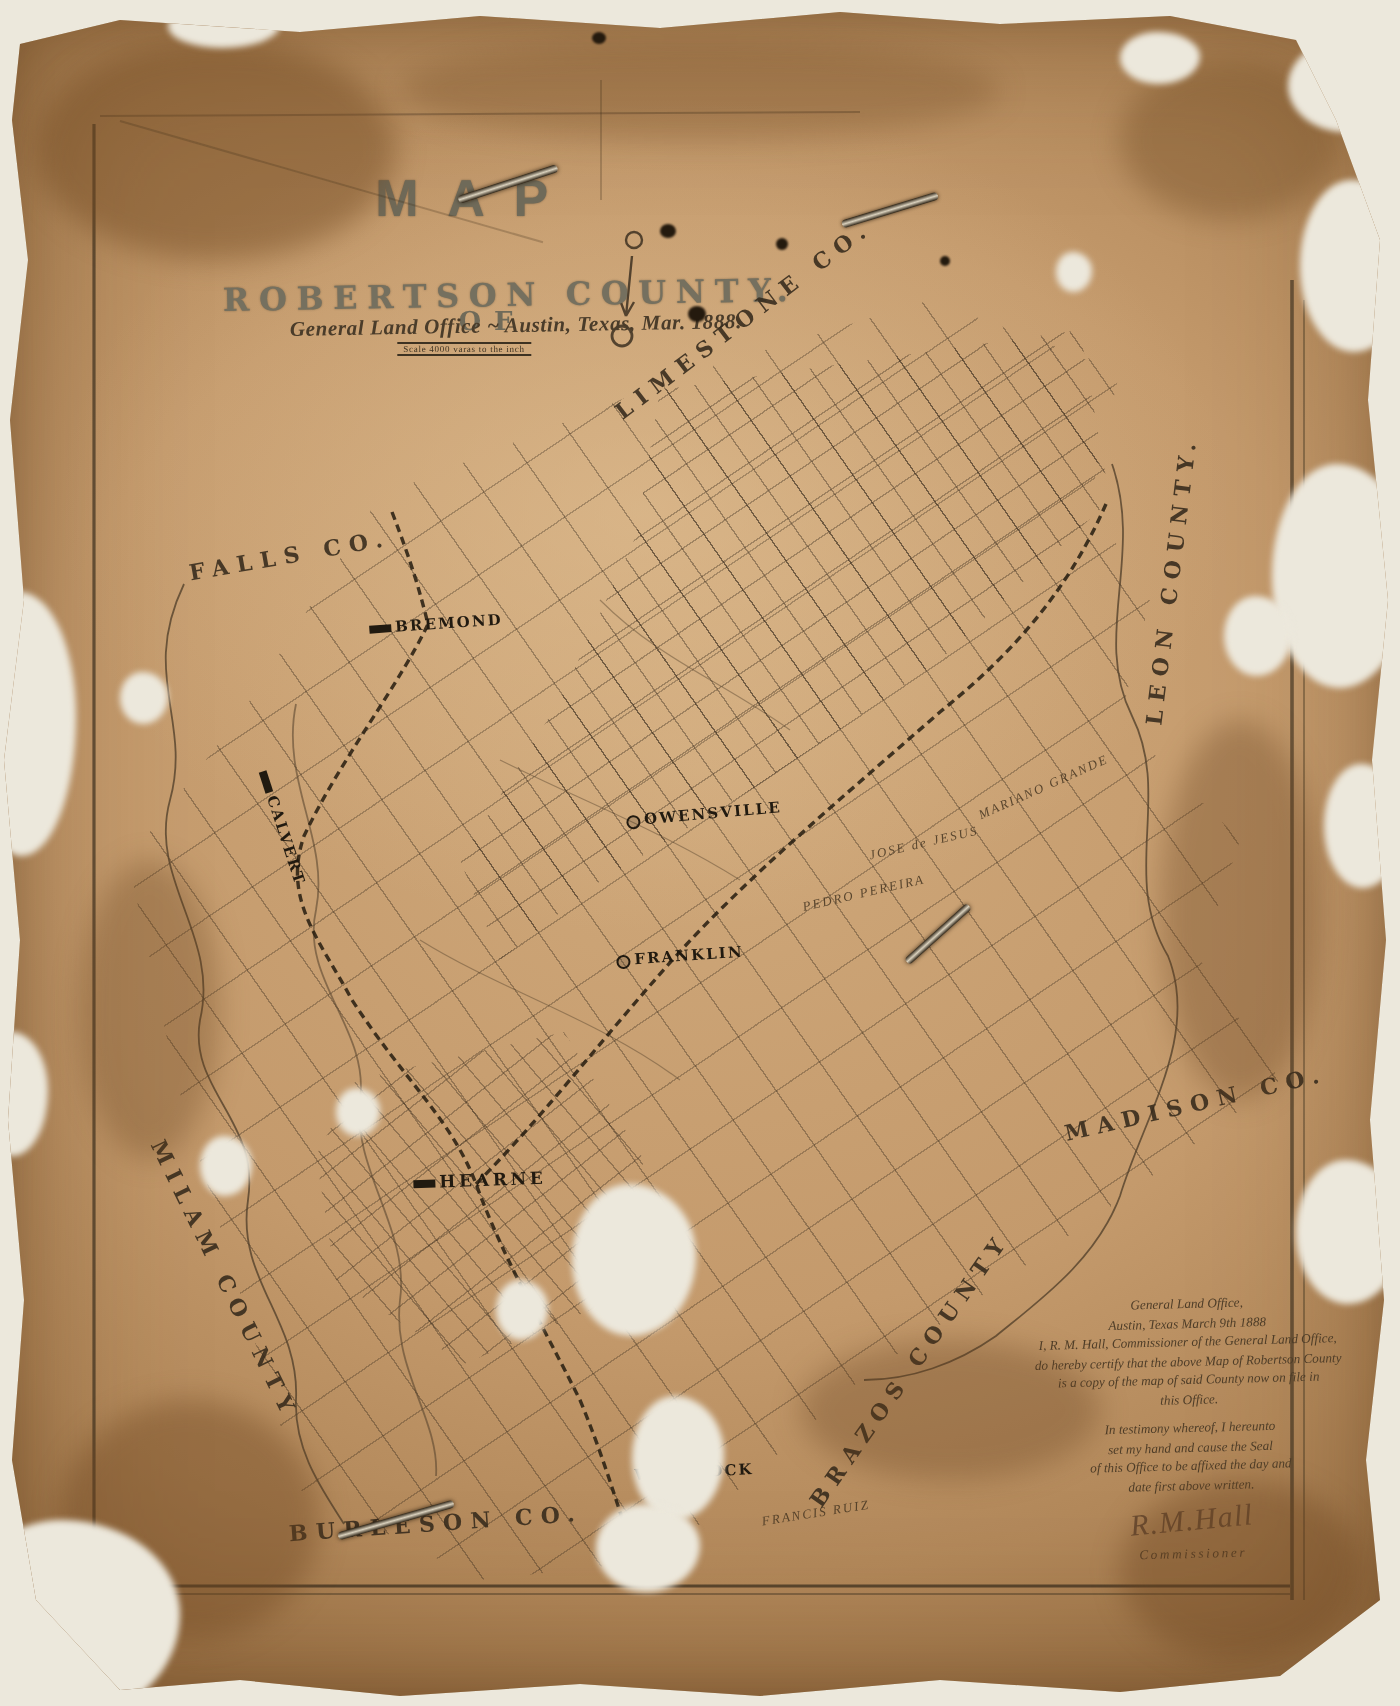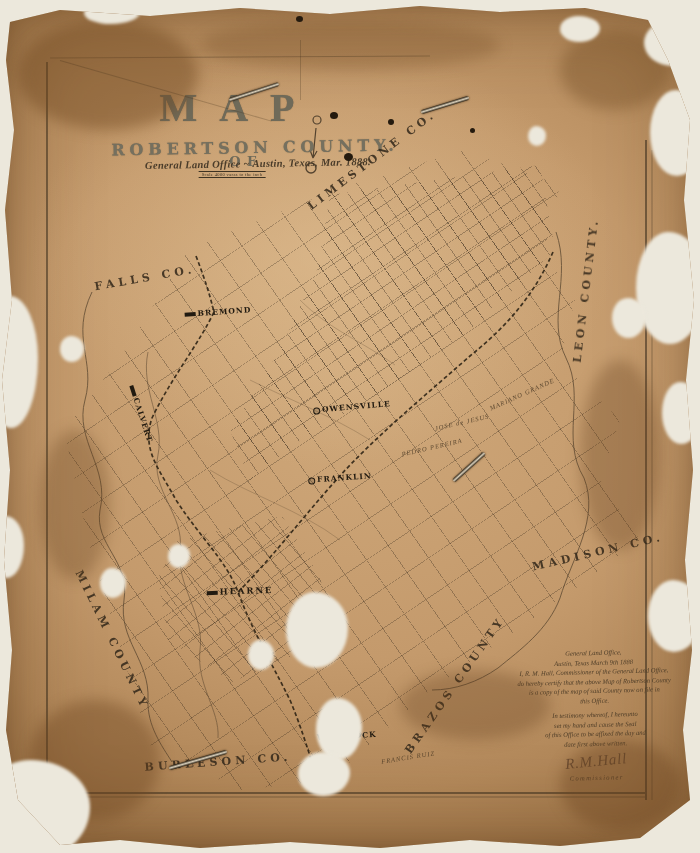--- a/index.html
+++ b/index.html
@@ -34,21 +34,21 @@
   
   .lbl{position:absolute;white-space:nowrap;transform-origin:center;}
   .county{font-family:"DejaVu Serif",serif;font-weight:bold;font-size:11px;
           letter-spacing:.38em;color:#352a1c;opacity:.88;}
   .town{font-family:"DejaVu Serif",serif;font-weight:bold;font-size:7.5px;
         letter-spacing:.14em;color:#211a10;}
   .town .mark{display:inline-block;width:11px;height:4px;background:#211a10;margin-right:2px;vertical-align:middle;}
   .town .dot{display:inline-block;width:5px;height:5px;border:1px solid #211a10;border-radius:50%;margin-right:2px;vertical-align:middle;background:rgba(0,0,0,.15);}
   .survey{font-style:italic;font-size:6.5px;letter-spacing:.16em;color:#463622;opacity:.85;}
   
-  .t-map{font-family:Liberation Serif, serif;font-size:40px;font-weight:bold;letter-spacing:.55em;
+  .t-map{font-family:Liberation Sans, sans-serif;font-size:26px;font-weight:bold;letter-spacing:.55em;
          color:#6f6a59;text-shadow:0 0 1px rgba(60,55,45,.6);}
   .t-of{font-family:"DejaVu Serif",serif;font-size:13px;font-weight:bold;letter-spacing:.5em;color:#6f6a59;margin-top:28px;}
   .t-county{font-family:"DejaVu Serif",serif;font-size:16px;font-weight:bold;letter-spacing:.30em;
             color:#75705f;text-shadow:0 0 1px rgba(60,55,45,.5);}
   .t-sub{font-style:italic;font-weight:bold;font-size:10.5px;color:#4a3c2a;letter-spacing:.03em;}
   .t-scale{font-size:4.5px;color:#3d3222;border-top:1px solid #3d3222;border-bottom:1px solid #3d3222;
            padding:0 3px;letter-spacing:.08em;}
   
   .cert{position:absolute;left:510px;top:648px;width:170px;text-align:center;color:#4e3d28;
         font-style:italic;font-size:6.6px;line-height:1.45;transform:rotate(-1.5deg);}

